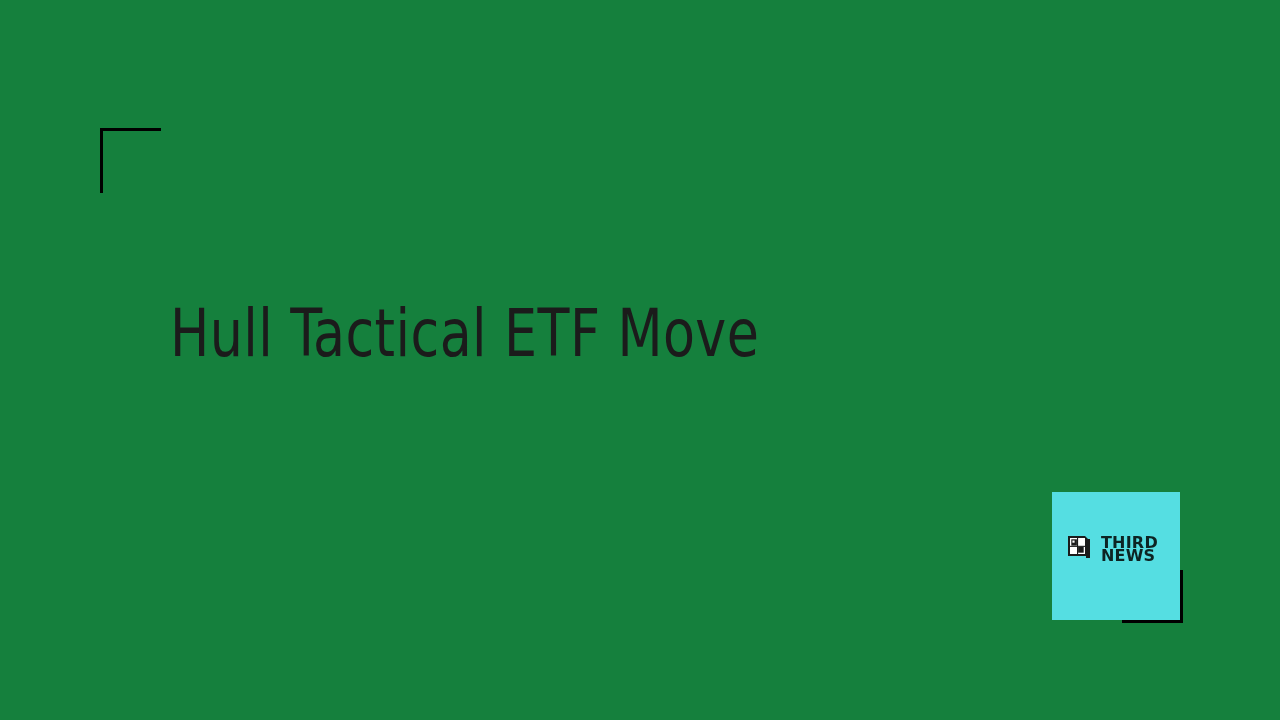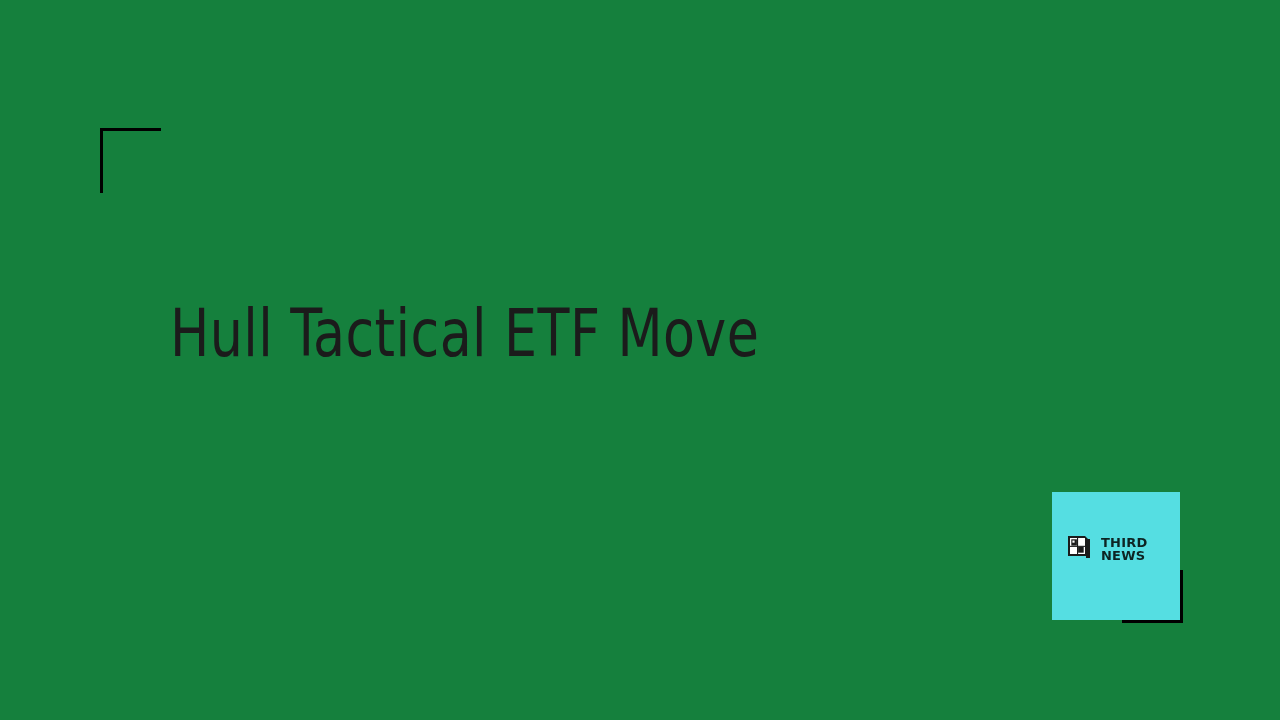--- a/index.html
+++ b/index.html
@@ -110,21 +110,21 @@
   .logo-mark {
     width: 29px;
     height: 29px;
     flex: 0 0 auto;
     position: relative;
   }
   .logo-mark svg { display: block; }
   .logo-wordmark {
     font-family: "DejaVu Sans", sans-serif;
     font-weight: 700;
-    font-size: 13px;
+    font-size: 16px;
     line-height: 13px;
     letter-spacing: 0.2px;
     color: #0d2423;
     white-space: nowrap;
   }
   .logo-wordmark span { display: block; }
 </style>
 </head>
 <body>
 

